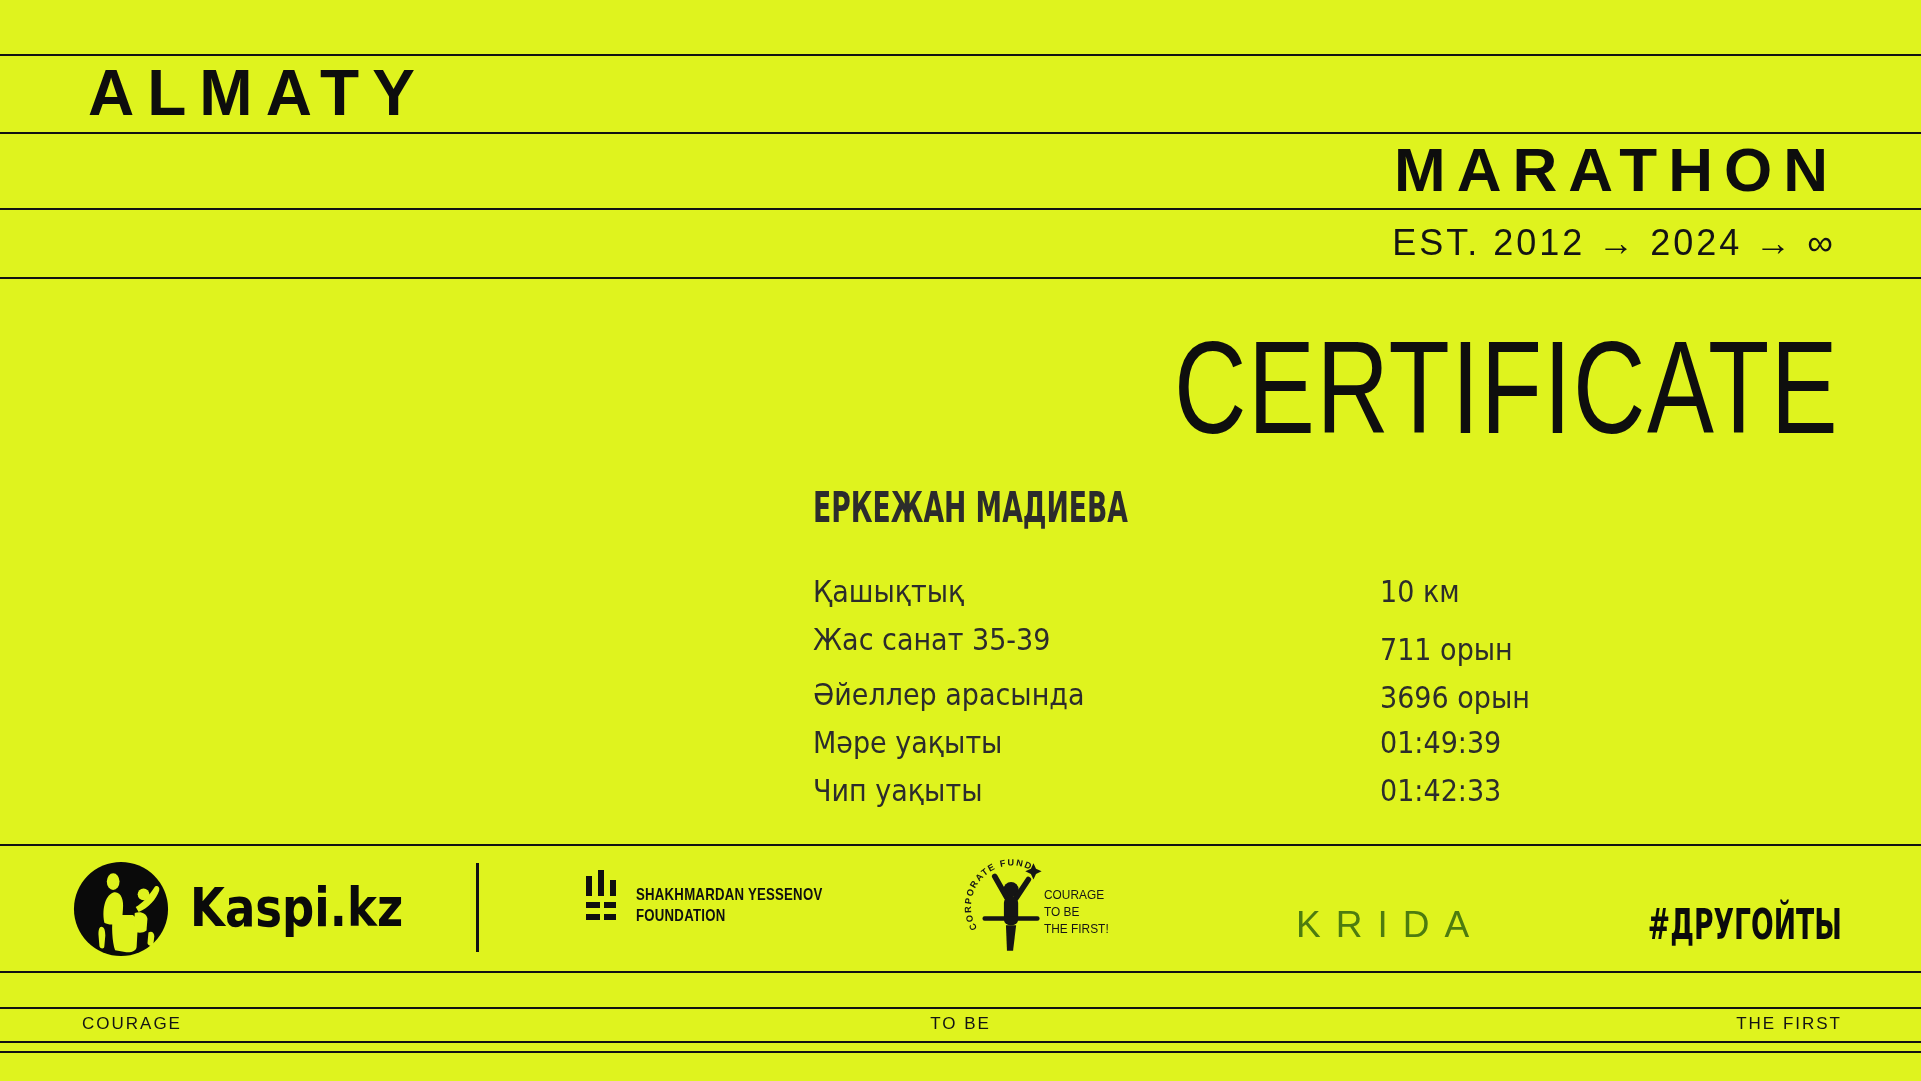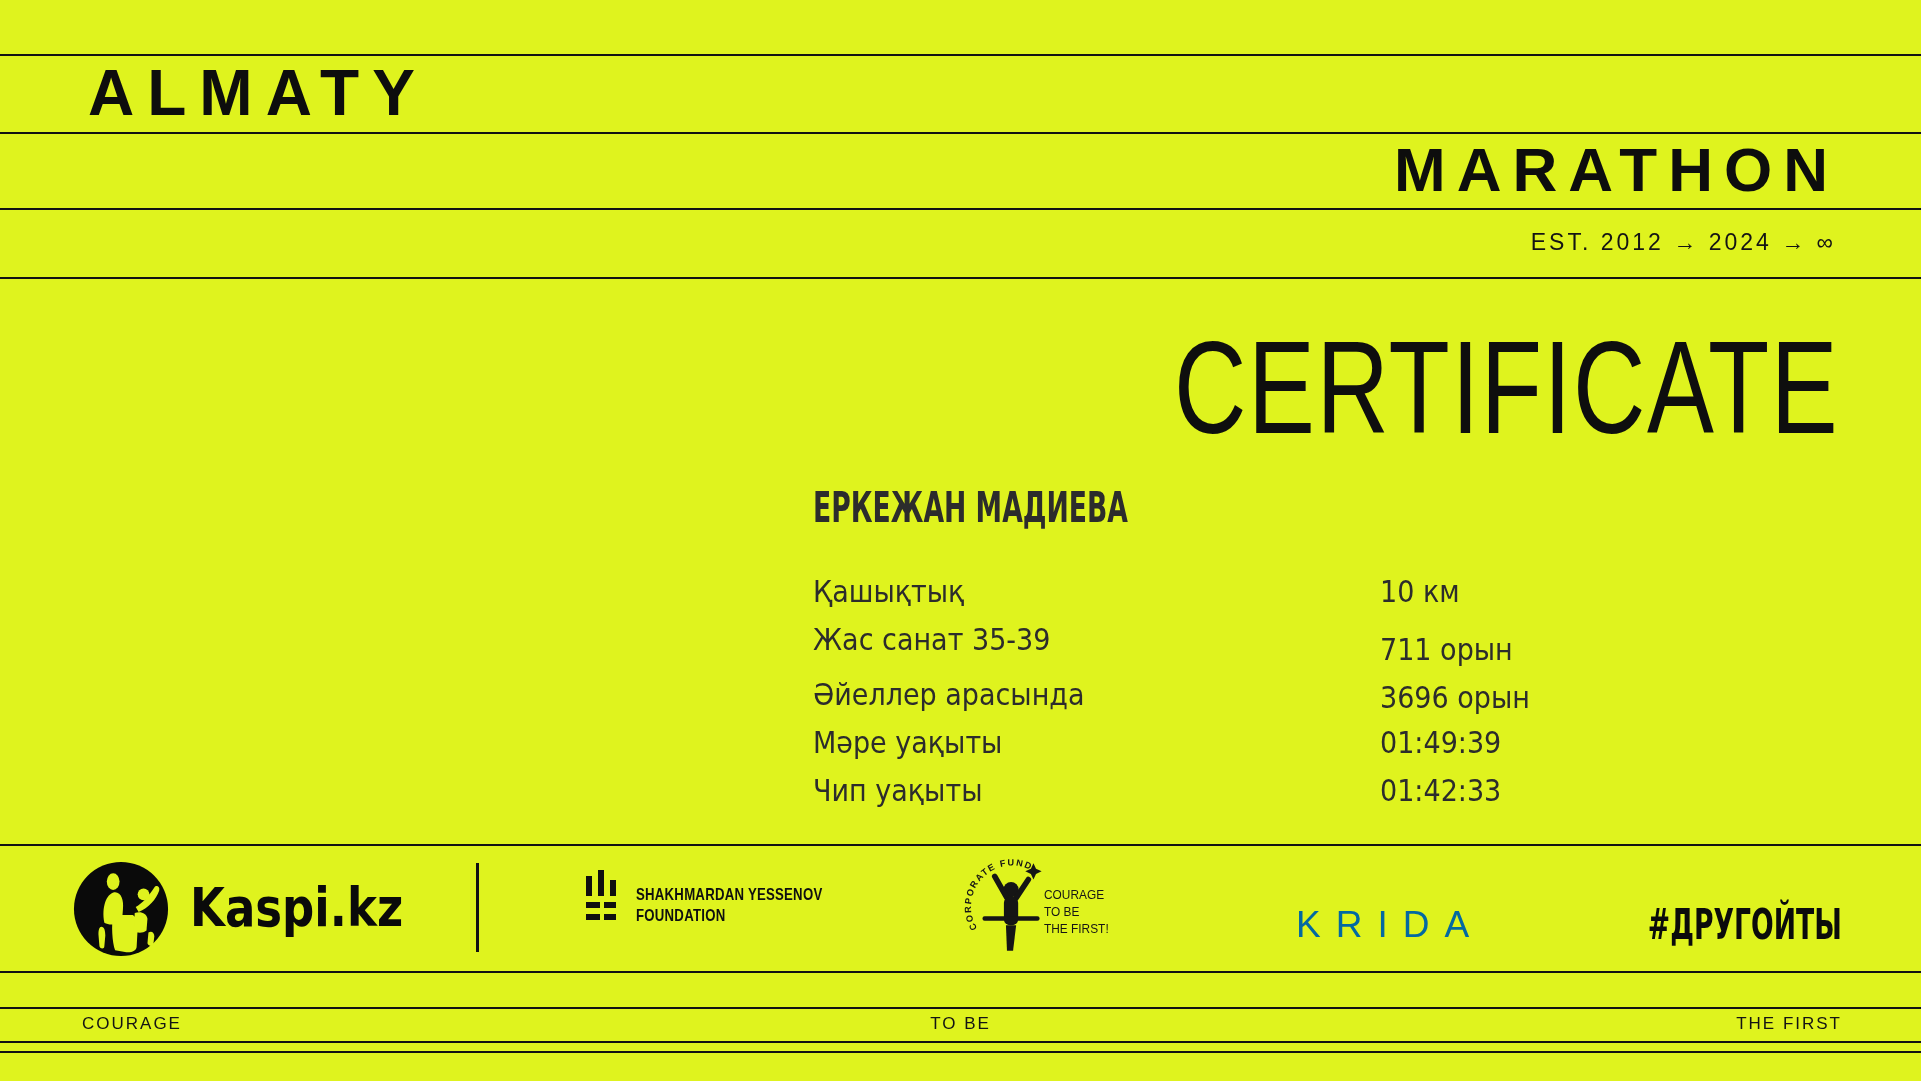--- a/index.html
+++ b/index.html
@@ -10,21 +10,21 @@
     color:#111;
   }
   .rule{position:absolute;left:0;width:1921px;height:2px;background:#121212;}
   .abs{position:absolute;white-space:nowrap;}
 
   .almaty{top:54px;left:88px;height:78px;line-height:78px;
     font-size:64px;font-weight:bold;letter-spacing:13px;color:#0d0d0d;}
   .marathon{top:132px;right:82px;height:76px;line-height:76px;text-align:left;
     font-size:62px;font-weight:bold;letter-spacing:11px;color:#0d0d0d;}
   .est{top:208px;right:85px;height:69px;line-height:69px;text-align:right;
-    font-size:23px;letter-spacing:3px;color:#141414;}
+    font-size:36px;letter-spacing:3px;color:#141414;}
   .cert-title{top:318px;right:82px;height:140px;line-height:140px;
     font-size:132px;letter-spacing:2px;color:#0e0e0e;
     transform:scaleX(0.76);transform-origin:right top;}
   .recipient{top:485px;left:813px;height:44px;line-height:44px;
     font-family:"DejaVu Sans","Liberation Sans",sans-serif;
     font-size:43px;font-weight:bold;color:#2c2c2c;
     transform:scaleX(0.62);transform-origin:left top;}
 
   .details{position:absolute;left:813px;top:0;width:800px;
     font-family:"DejaVu Sans","Liberation Sans",sans-serif;
@@ -41,21 +41,21 @@
     font-size:53px;font-weight:bold;color:#0a0a0a;
     transform:scaleX(0.85);transform-origin:left top;}
   .sponsor-divider{position:absolute;left:476px;top:863px;width:3px;height:89px;background:#121212;}
   .yessenov-icon{left:586px;top:870px;}
   .yessenov-text{left:636px;top:884px;line-height:21px;font-size:16.5px;font-weight:bold;
     letter-spacing:0.3px;color:#0f0f0f;transform:scaleX(0.8);transform-origin:left top;}
   .corp-icon{left:958px;top:852px;}
   .corp-slogan{left:1044px;top:886px;line-height:17px;font-size:13.5px;color:#151515;
     transform:scaleX(0.88);transform-origin:left top;}
   .krida{left:1296px;top:903px;height:44px;line-height:44px;
-    font-size:37px;letter-spacing:15px;color:#0369a1;}
+    font-size:37px;letter-spacing:15px;color:#4d7c0f;}
   .hashtag{right:79px;top:901px;height:46px;line-height:46px;
     font-family:"DejaVu Sans","Liberation Sans",sans-serif;
     font-size:43px;font-weight:bold;color:#0b0b0b;
     transform:scaleX(0.62);transform-origin:right top;}
 
   .footer-row{position:absolute;left:0;top:1007px;width:1921px;height:34px;
     font-size:17px;letter-spacing:2px;color:#141414;}
   .footer-row .abs{height:34px;line-height:34px;}
   .foot-left{left:82px;}
   .foot-center{left:50%;transform:translateX(-50%);}

